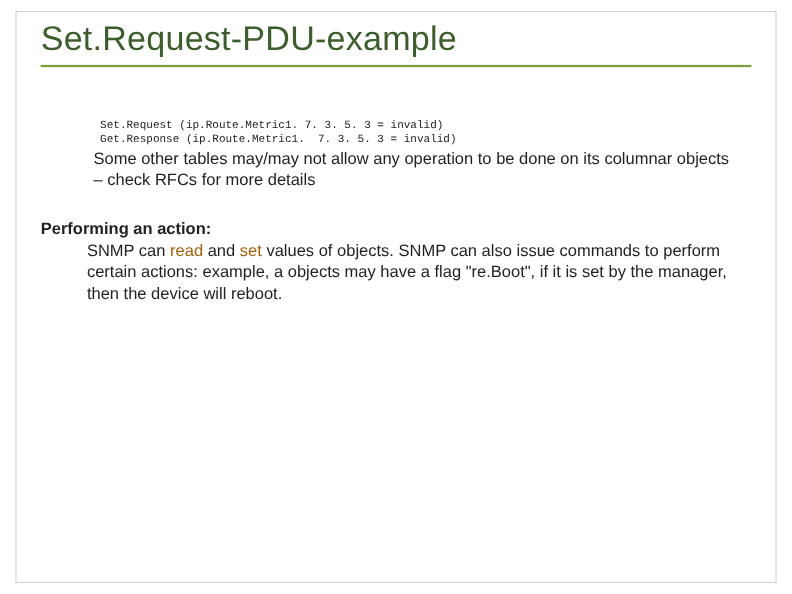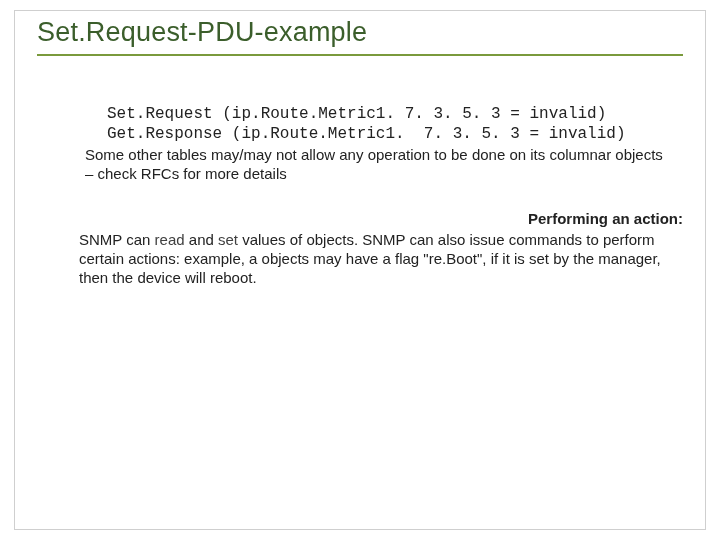--- a/index.html
+++ b/index.html
@@ -9,68 +9,68 @@
     font-family: "Trebuchet MS", Verdana, Arial, sans-serif;
     padding: 10px 14px;
   }
   .frame {
     width: 100%;
     height: 100%;
     border: 1px solid #cfcfcf;
     padding: 4px 22px 22px 22px;
   }
   .title {
-    font-size: 27px;
+    font-size: 31px;
     font-weight: 400;
     color: #3b5e2b;
     padding: 2px 0 6px 0;
     border-bottom: 2px solid #7a9a3c;
     margin-bottom: 48px;
     letter-spacing: 0.2px;
   }
   .section {
     font-size: 15px;
     color: #222;
     line-height: 1.28;
     margin-bottom: 26px;
   }
   .sec-head {
     font-weight: bold;
     margin-left: 14px;
     margin-bottom: 1px;
   }
   .mono-line {
     font-family: "Courier New", Courier, monospace;
-    font-size: 16px;
-    margin-left: 70px;
+    font-size: 10px;
+    margin-left: 54px;
     white-space: pre;
   }
   .para {
     margin-left: 48px;
     margin-right: 8px;
   }
   .para2 {
     margin-left: 42px;
     margin-right: 6px;
   }
-  .kw { color: #404040; }
+  .kw { color: #a16207; }
 </style>
 </head>
 <body>
 
 <div class="frame">
 
   <div class="title">Set.Request-PDU-example</div>
 
   <div class="section">
     <div class="mono-line">Set.Request (ip.Route.Metric1. 7. 3. 5. 3 = invalid)</div>
     <div class="mono-line">Get.Response (ip.Route.Metric1.  7. 3. 5. 3 = invalid)</div>
     <div class="para">Some other tables may/may not allow any operation to be done on its columnar objects – check RFCs for more details</div>
   </div>
 
   <div class="section">
-    <div class="sec-head" style="margin-left:0;text-align:right;">Performing an action:</div>
+    <div class="sec-head" style="margin-left:0;">Performing an action:</div>
     <div class="para2">
       <span>SNMP can </span><span class="kw">read</span><span> and </span><span class="kw">set</span><span> values of objects. SNMP can also issue commands to perform certain actions: example, a objects may have a flag "re.Boot", if it is set by the manager, then the device will reboot.</span>
     </div>
   </div>
 
 </div>
 
 </body></html>

